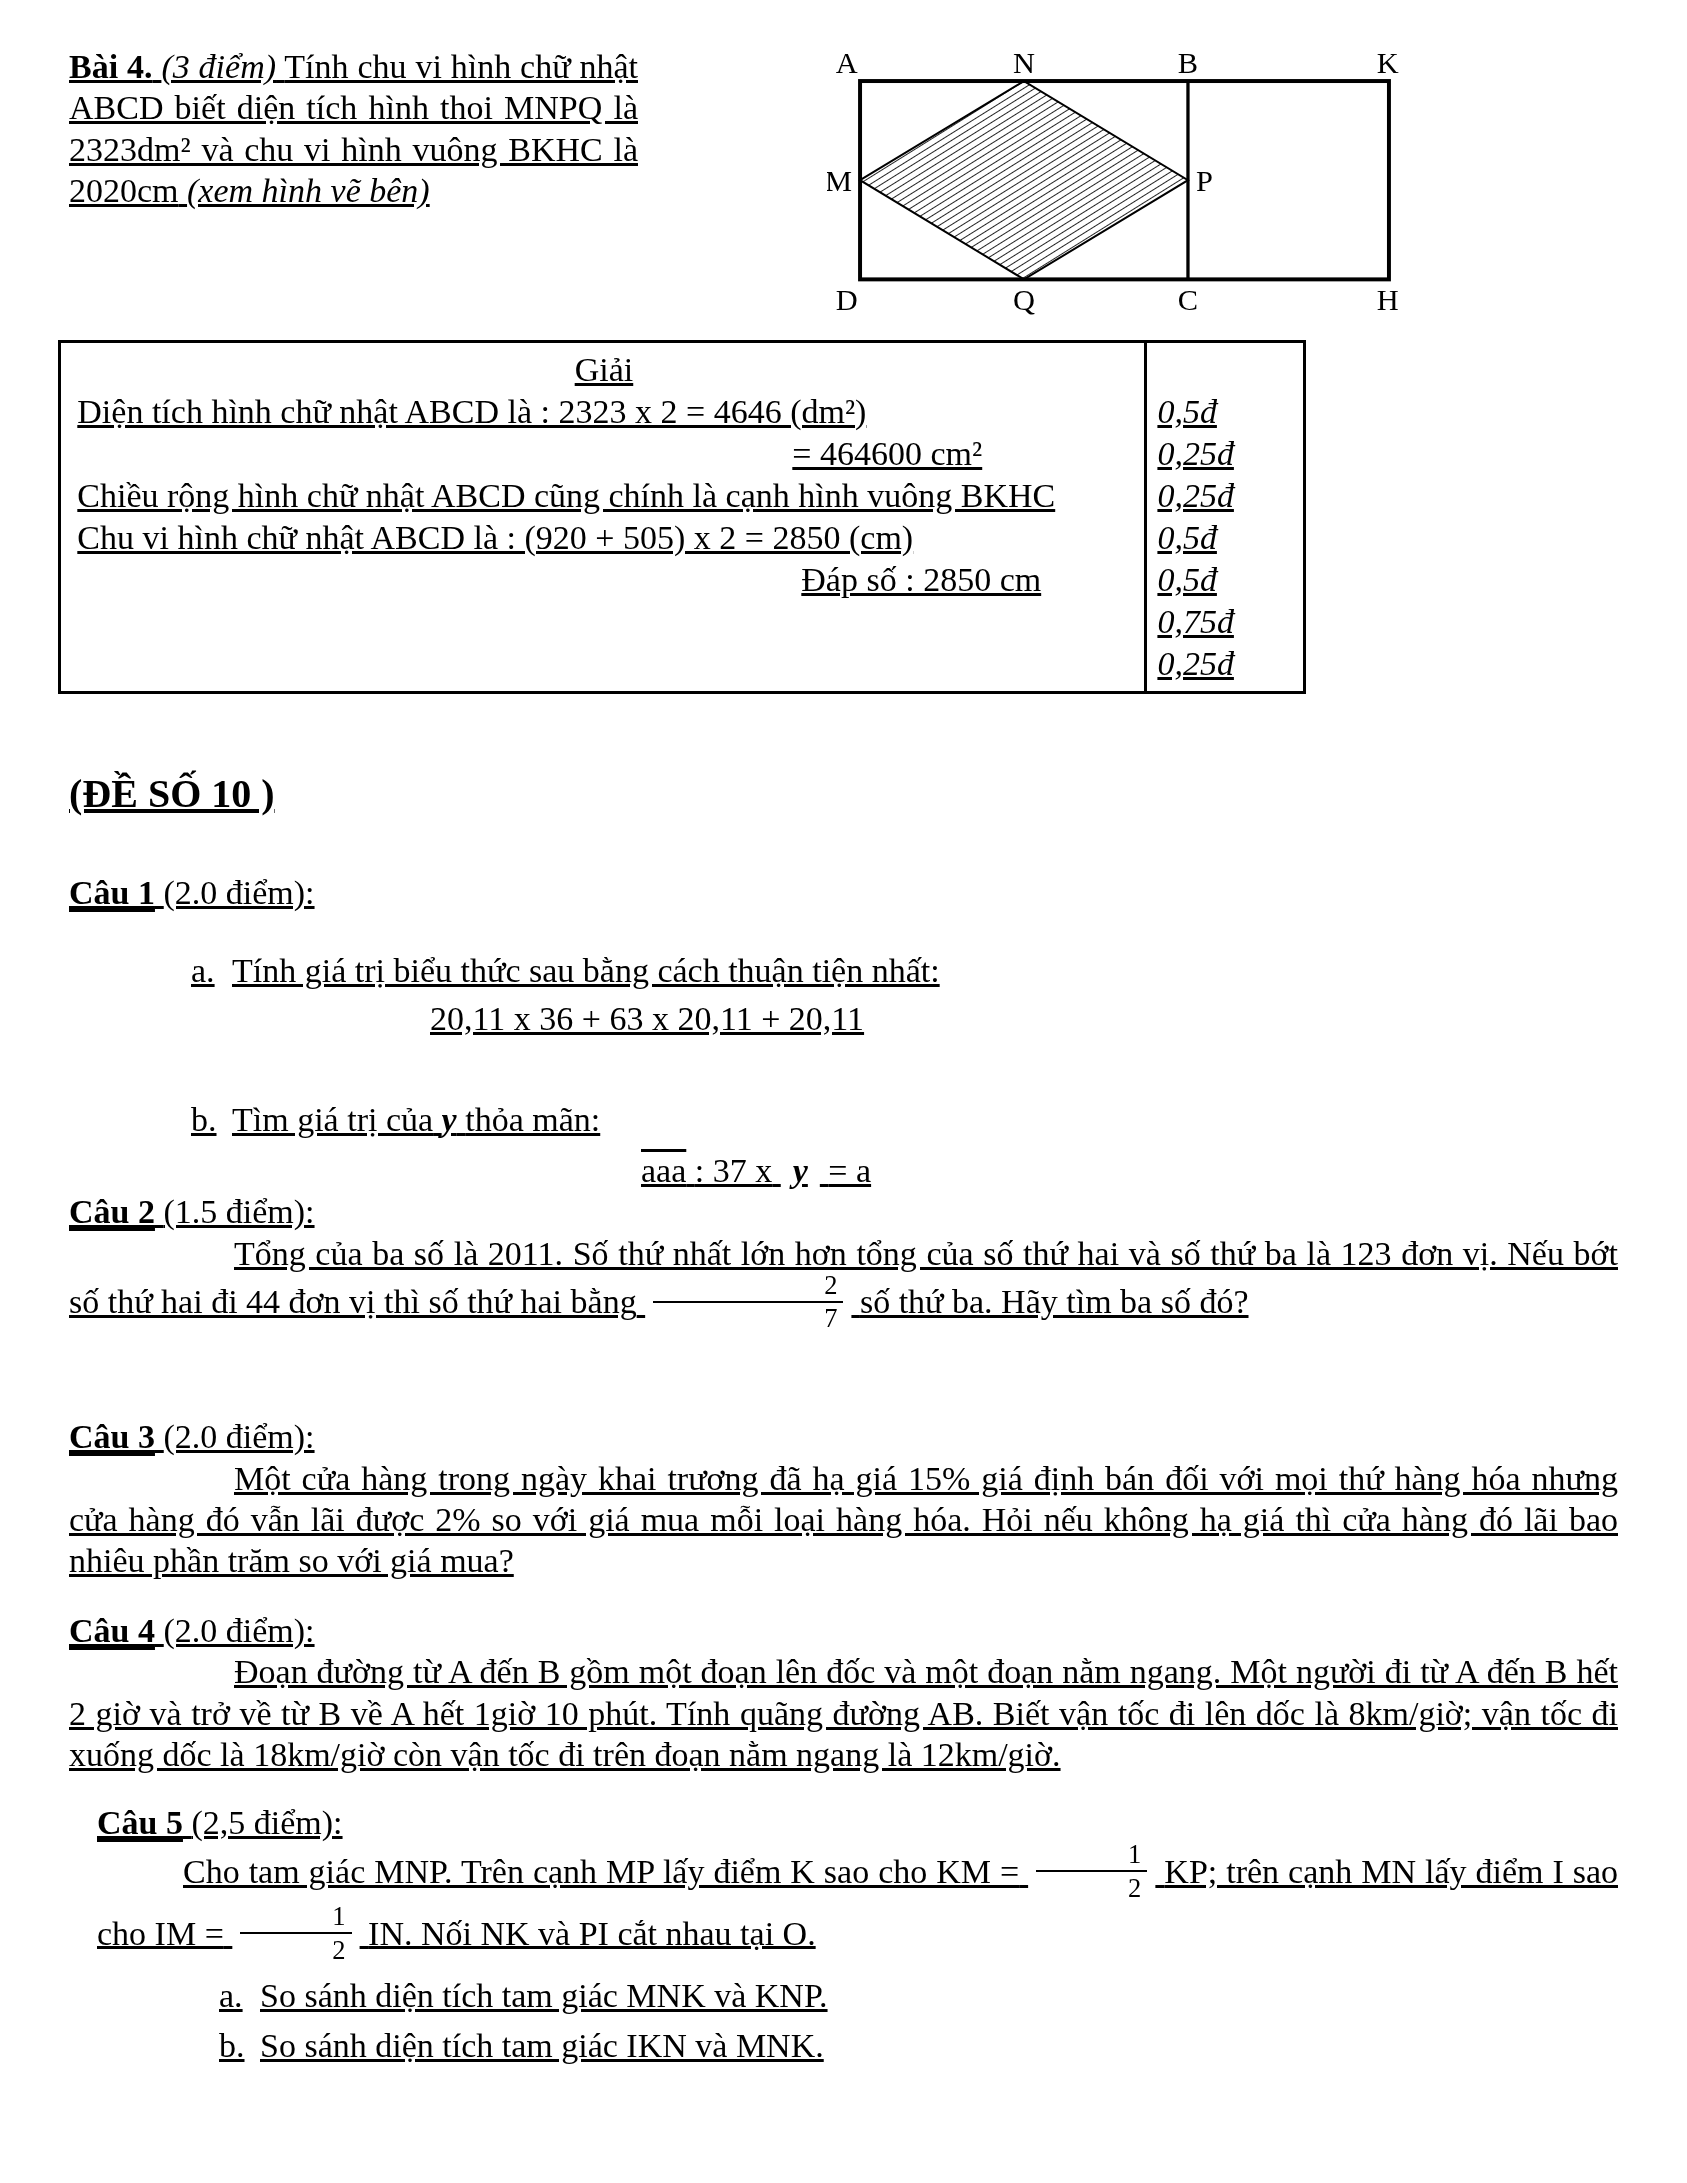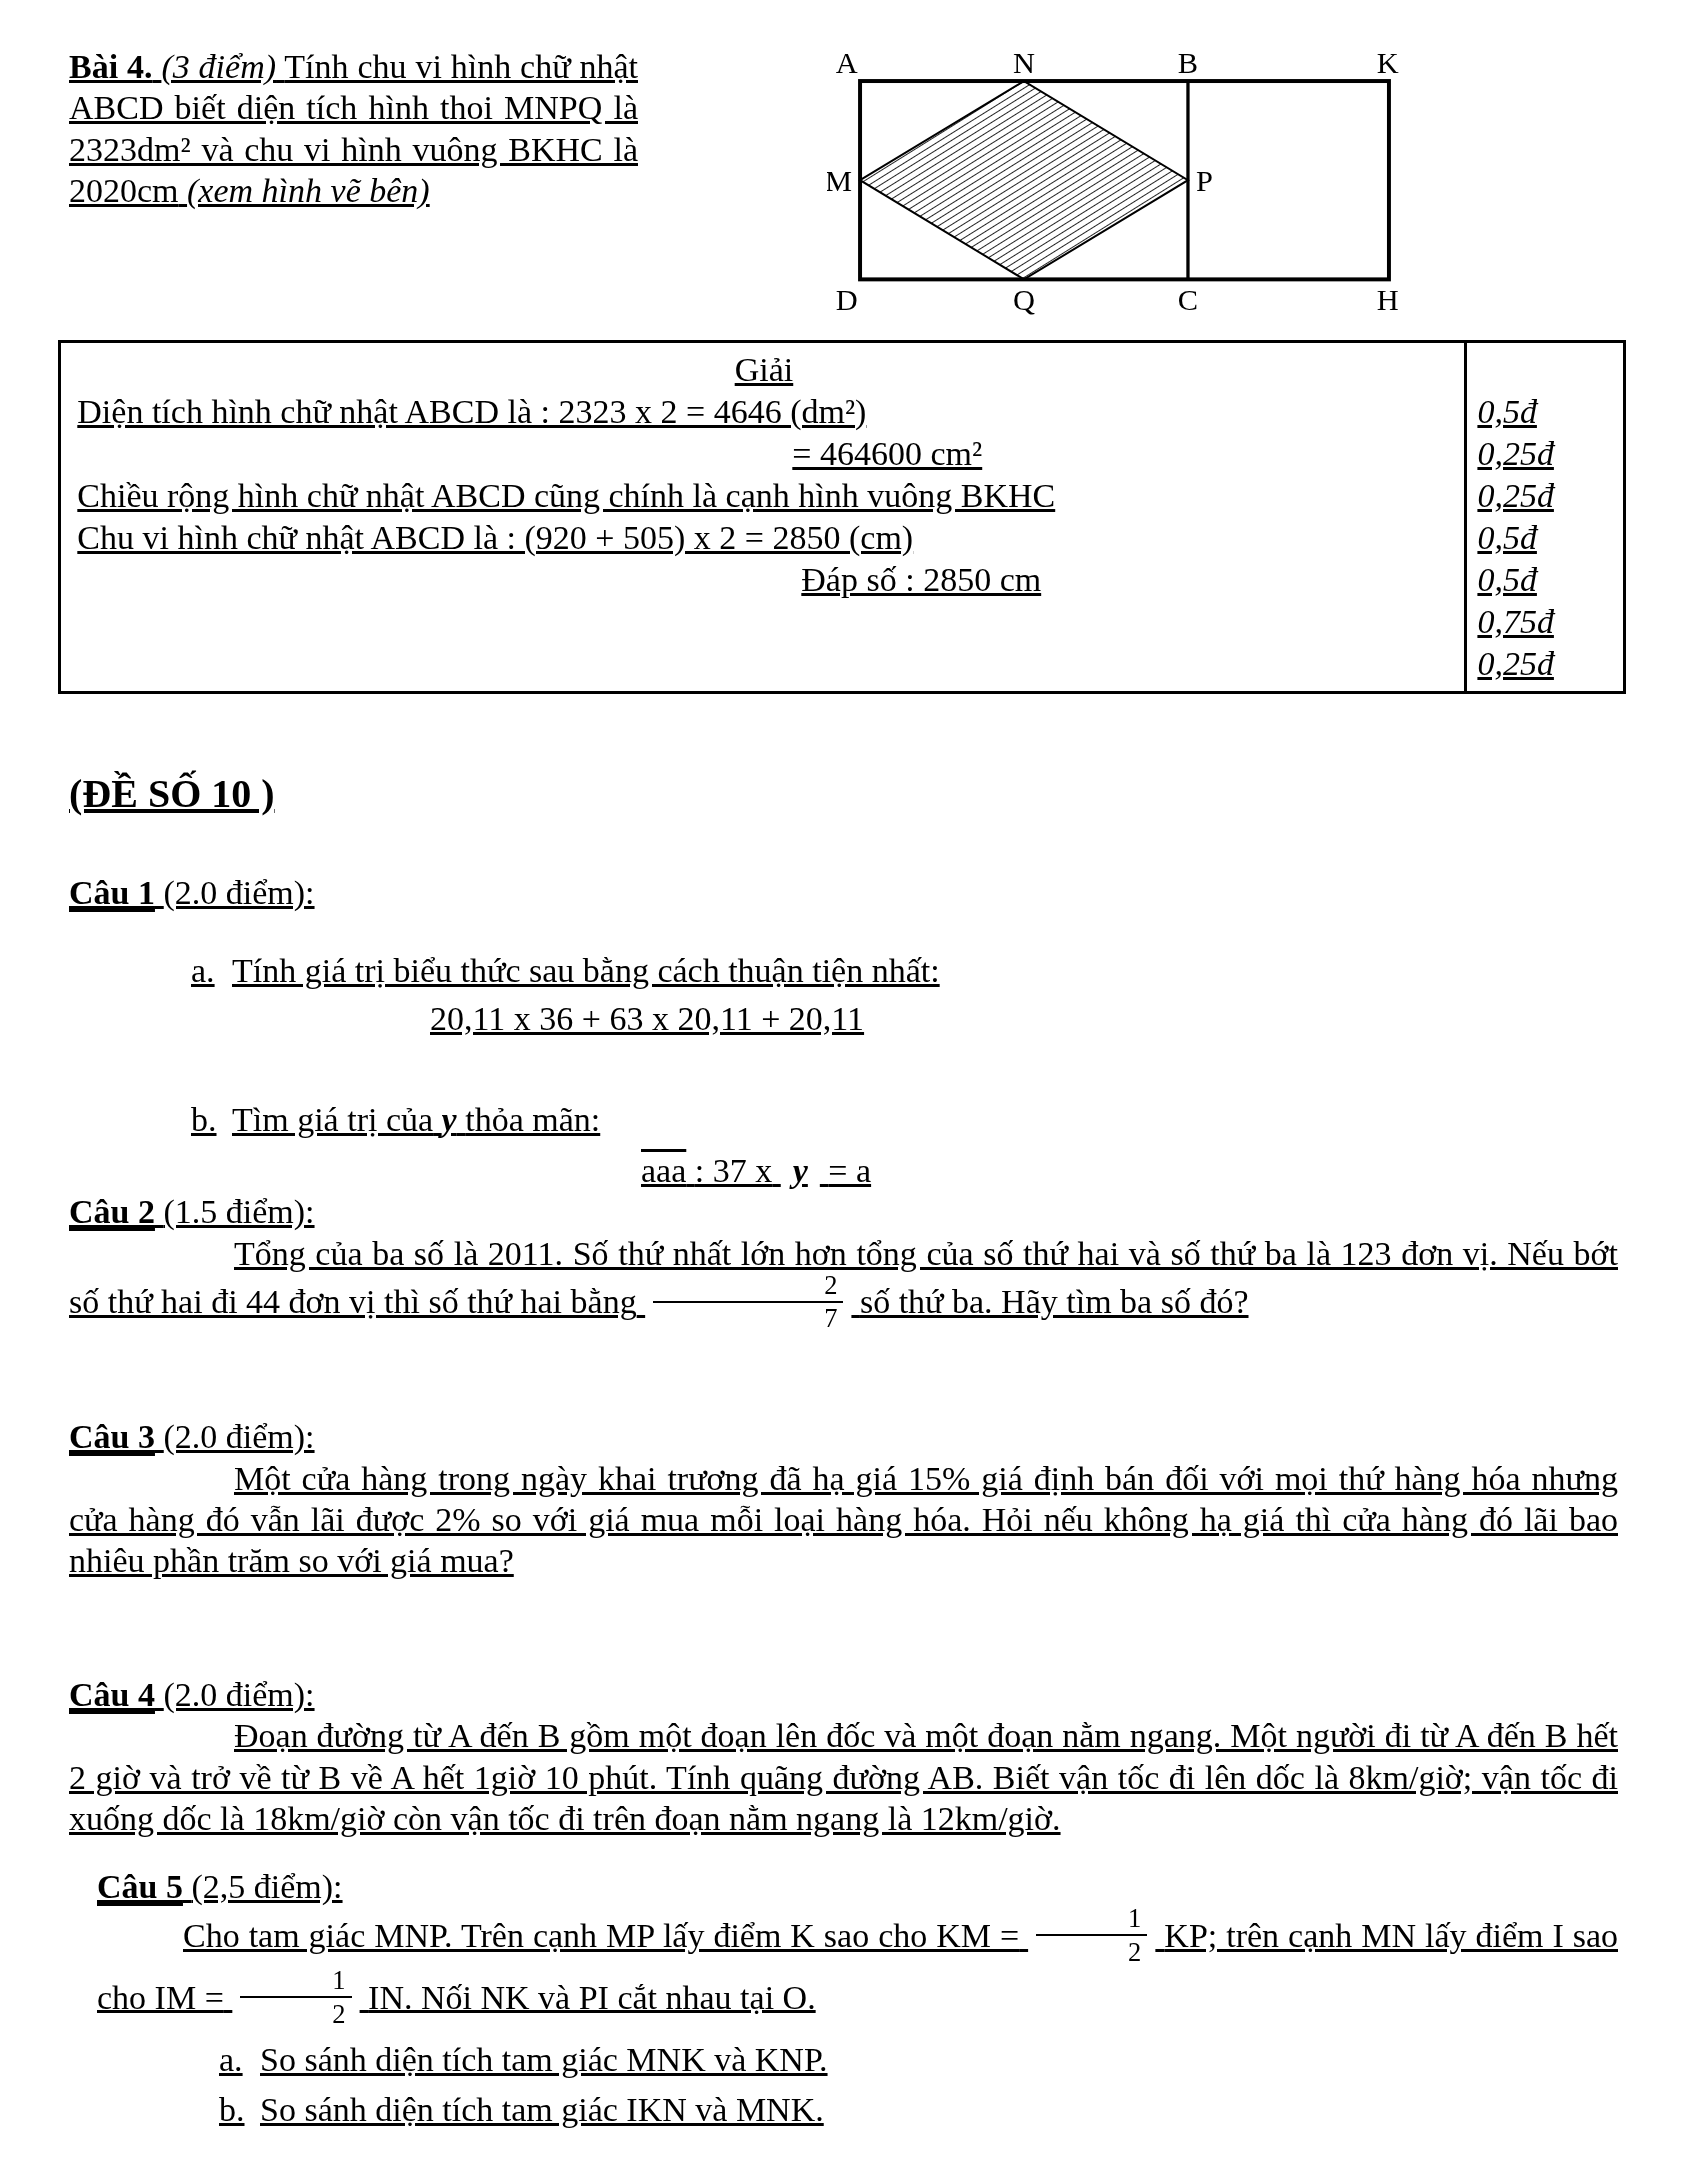--- a/index.html
+++ b/index.html
@@ -24,21 +24,21 @@
   .fig-label text {
     font-family: "Liberation Serif", serif;
     font-size: 46px;
     fill: #000000;
   }
 
   
   .sol-table {
     display: flex;
     border: 3.3px solid #000;
-    width: 1568px;
+    width: 1248px;
     margin-left: -11.2px;
     margin-top: 6.6px;
   }
   .sol-left  { flex: 1; padding: 5.3px 13.2px 6.6px 16.5px; }
   .sol-right { width: 159px; border-left: 3.3px solid #000; padding: 5.3px 6.6px 6.6px 10.6px; font-style: italic; }
   .sol-line  { min-height: 42px; line-height: 42px; white-space: nowrap; }
   .sol-title { text-align: center; }
   .sol-eq     { padding-left: 715px; }
   .sol-answer { padding-left: 724px; }
 
@@ -59,21 +59,21 @@
 
   .item { display: flex; margin-left: 122px; }
   .item .marker { flex: none; width: 41px; }
 
   .expr { }
   .expr-a { margin: 6.6px 0 0 361px; }
   .expr-b { margin: 9.3px 0 0 572px; }
 
   .q2 { }
   .q3 { margin-top: 80px; }
-  .q4 { margin-top: 92px; }
+  .q4 { margin-top: 28px; }
   .q5 { margin-top: 26.5px; margin-left: 28px; }
   .q1 .item-a { margin-top: 36px; }
   .q1 .item-b { margin-top: 60px; }
   .q5 .item { margin-top: 8px; }
 
   .var { font-style: italic; font-weight: bold; }
   .expr .var { margin: 0 12px; }
   .overline { text-decoration: overline; }
 
   .frac {

